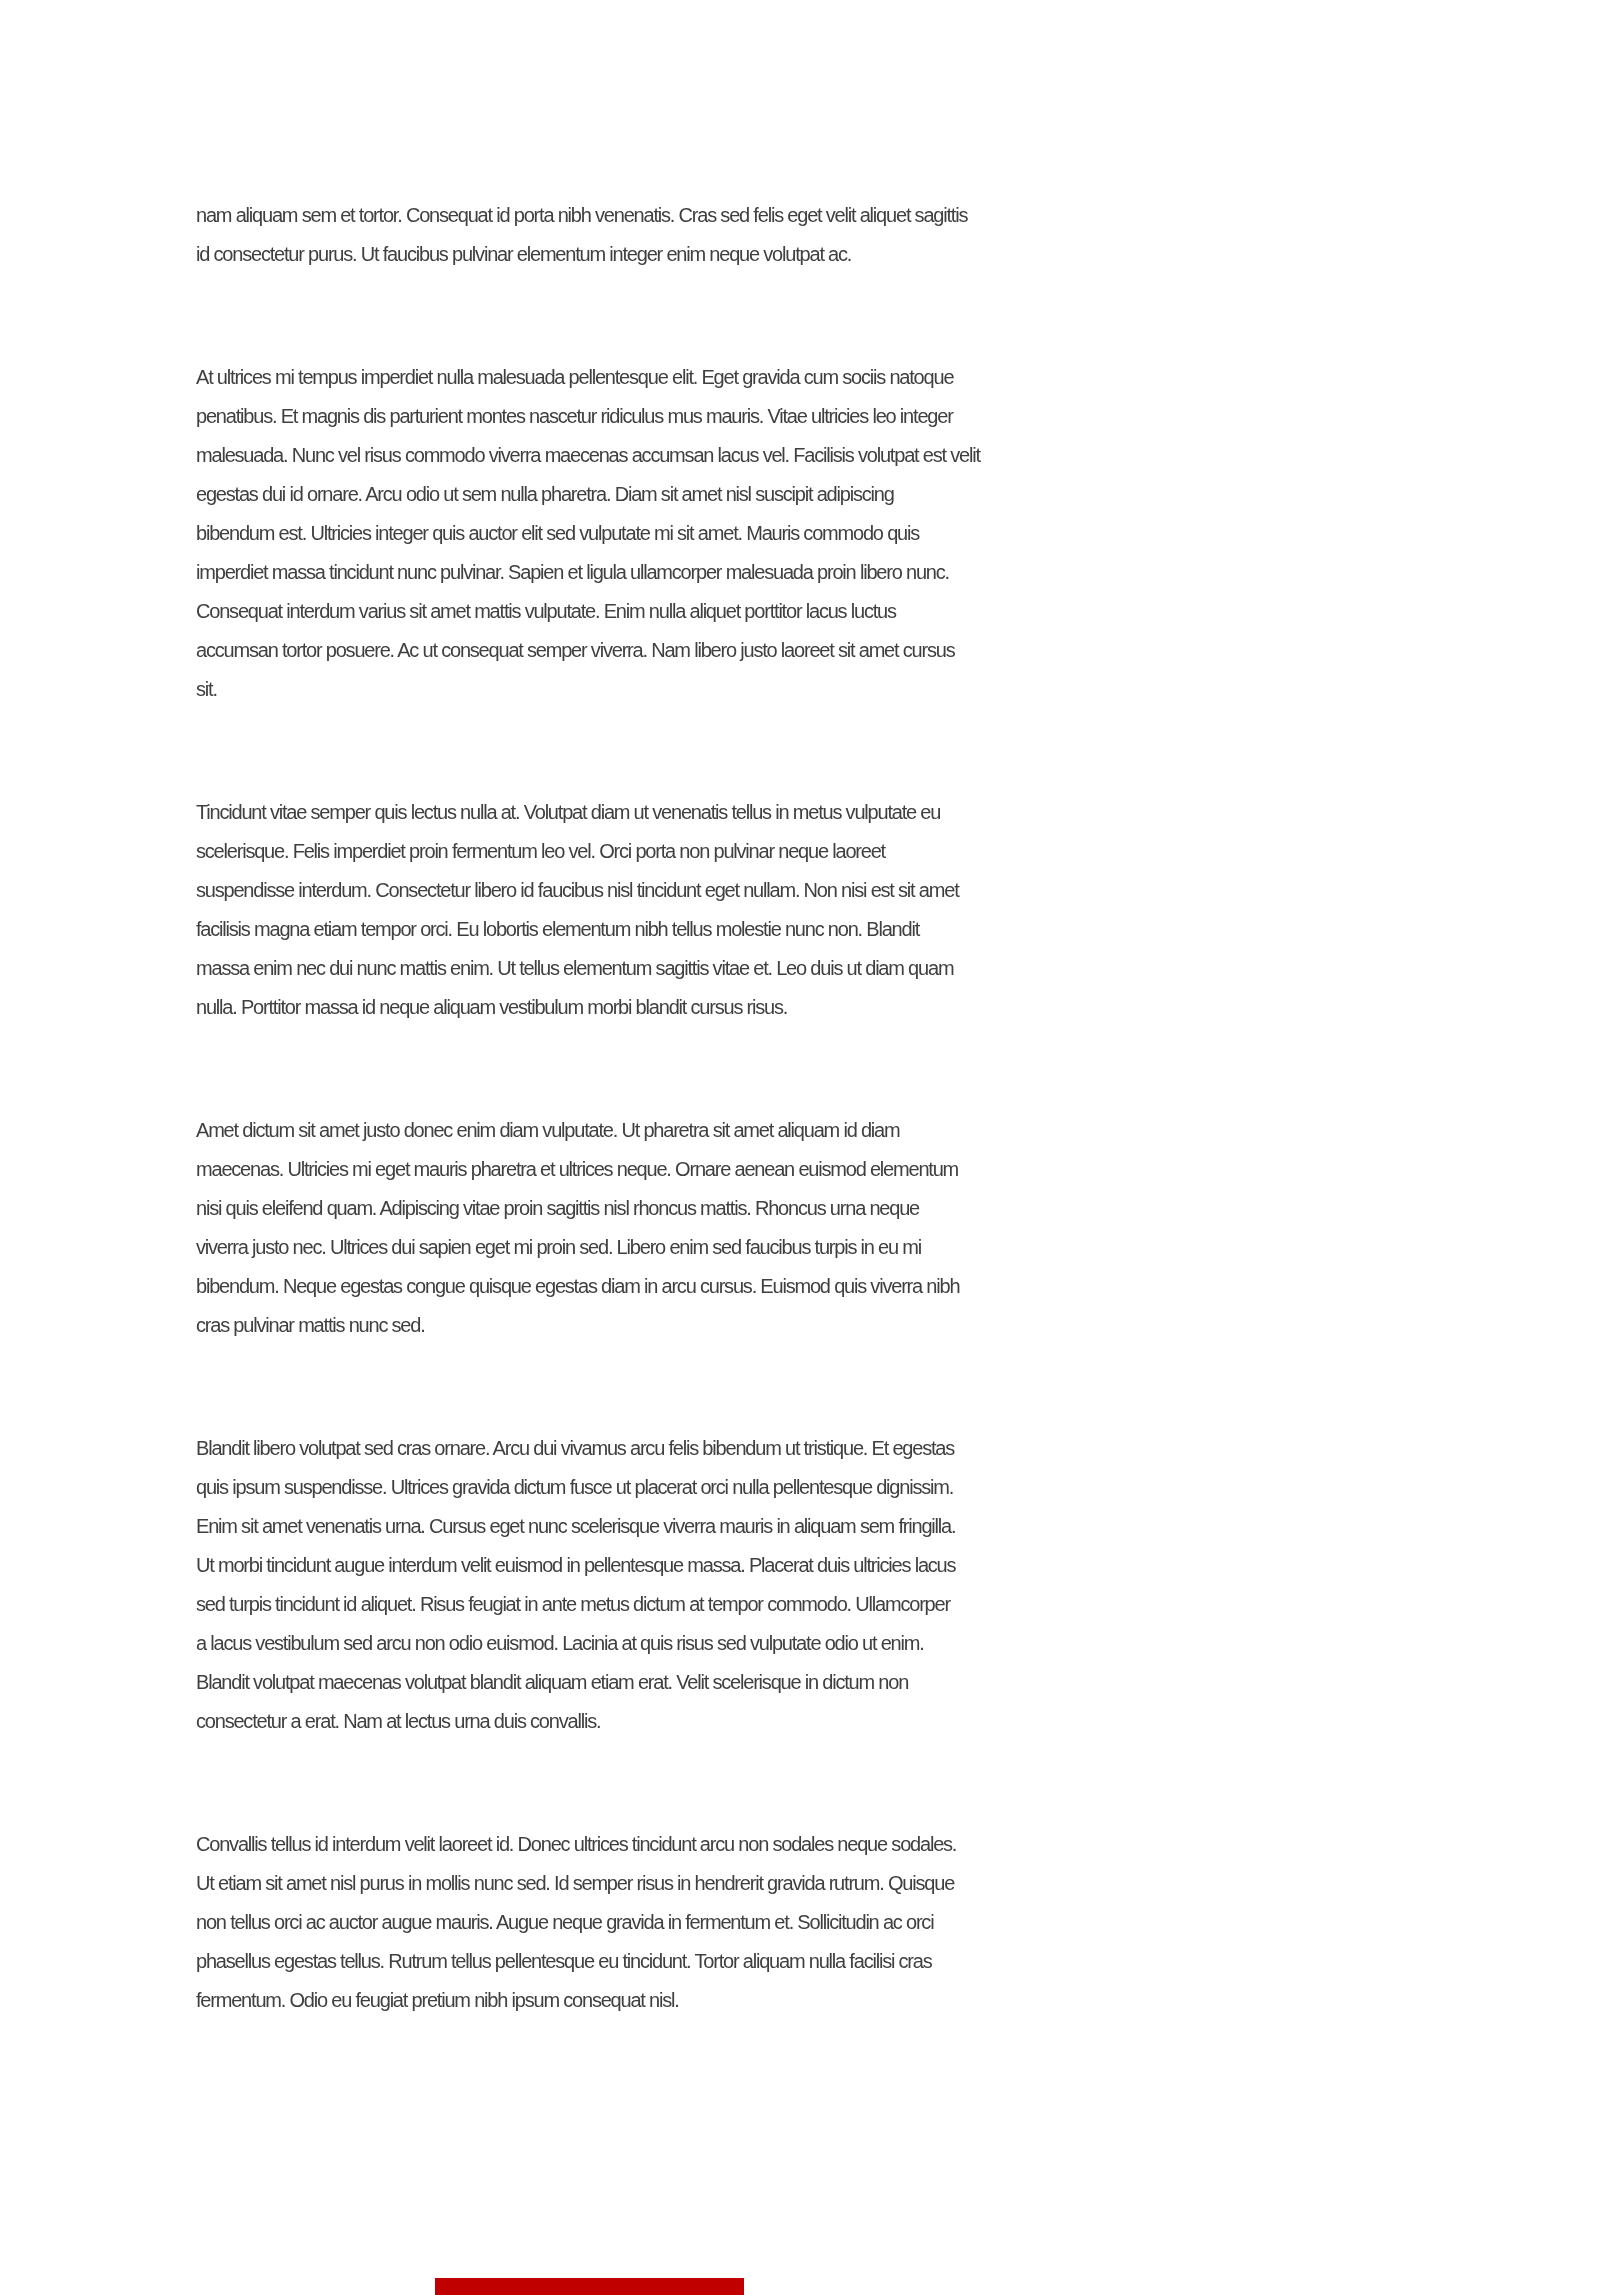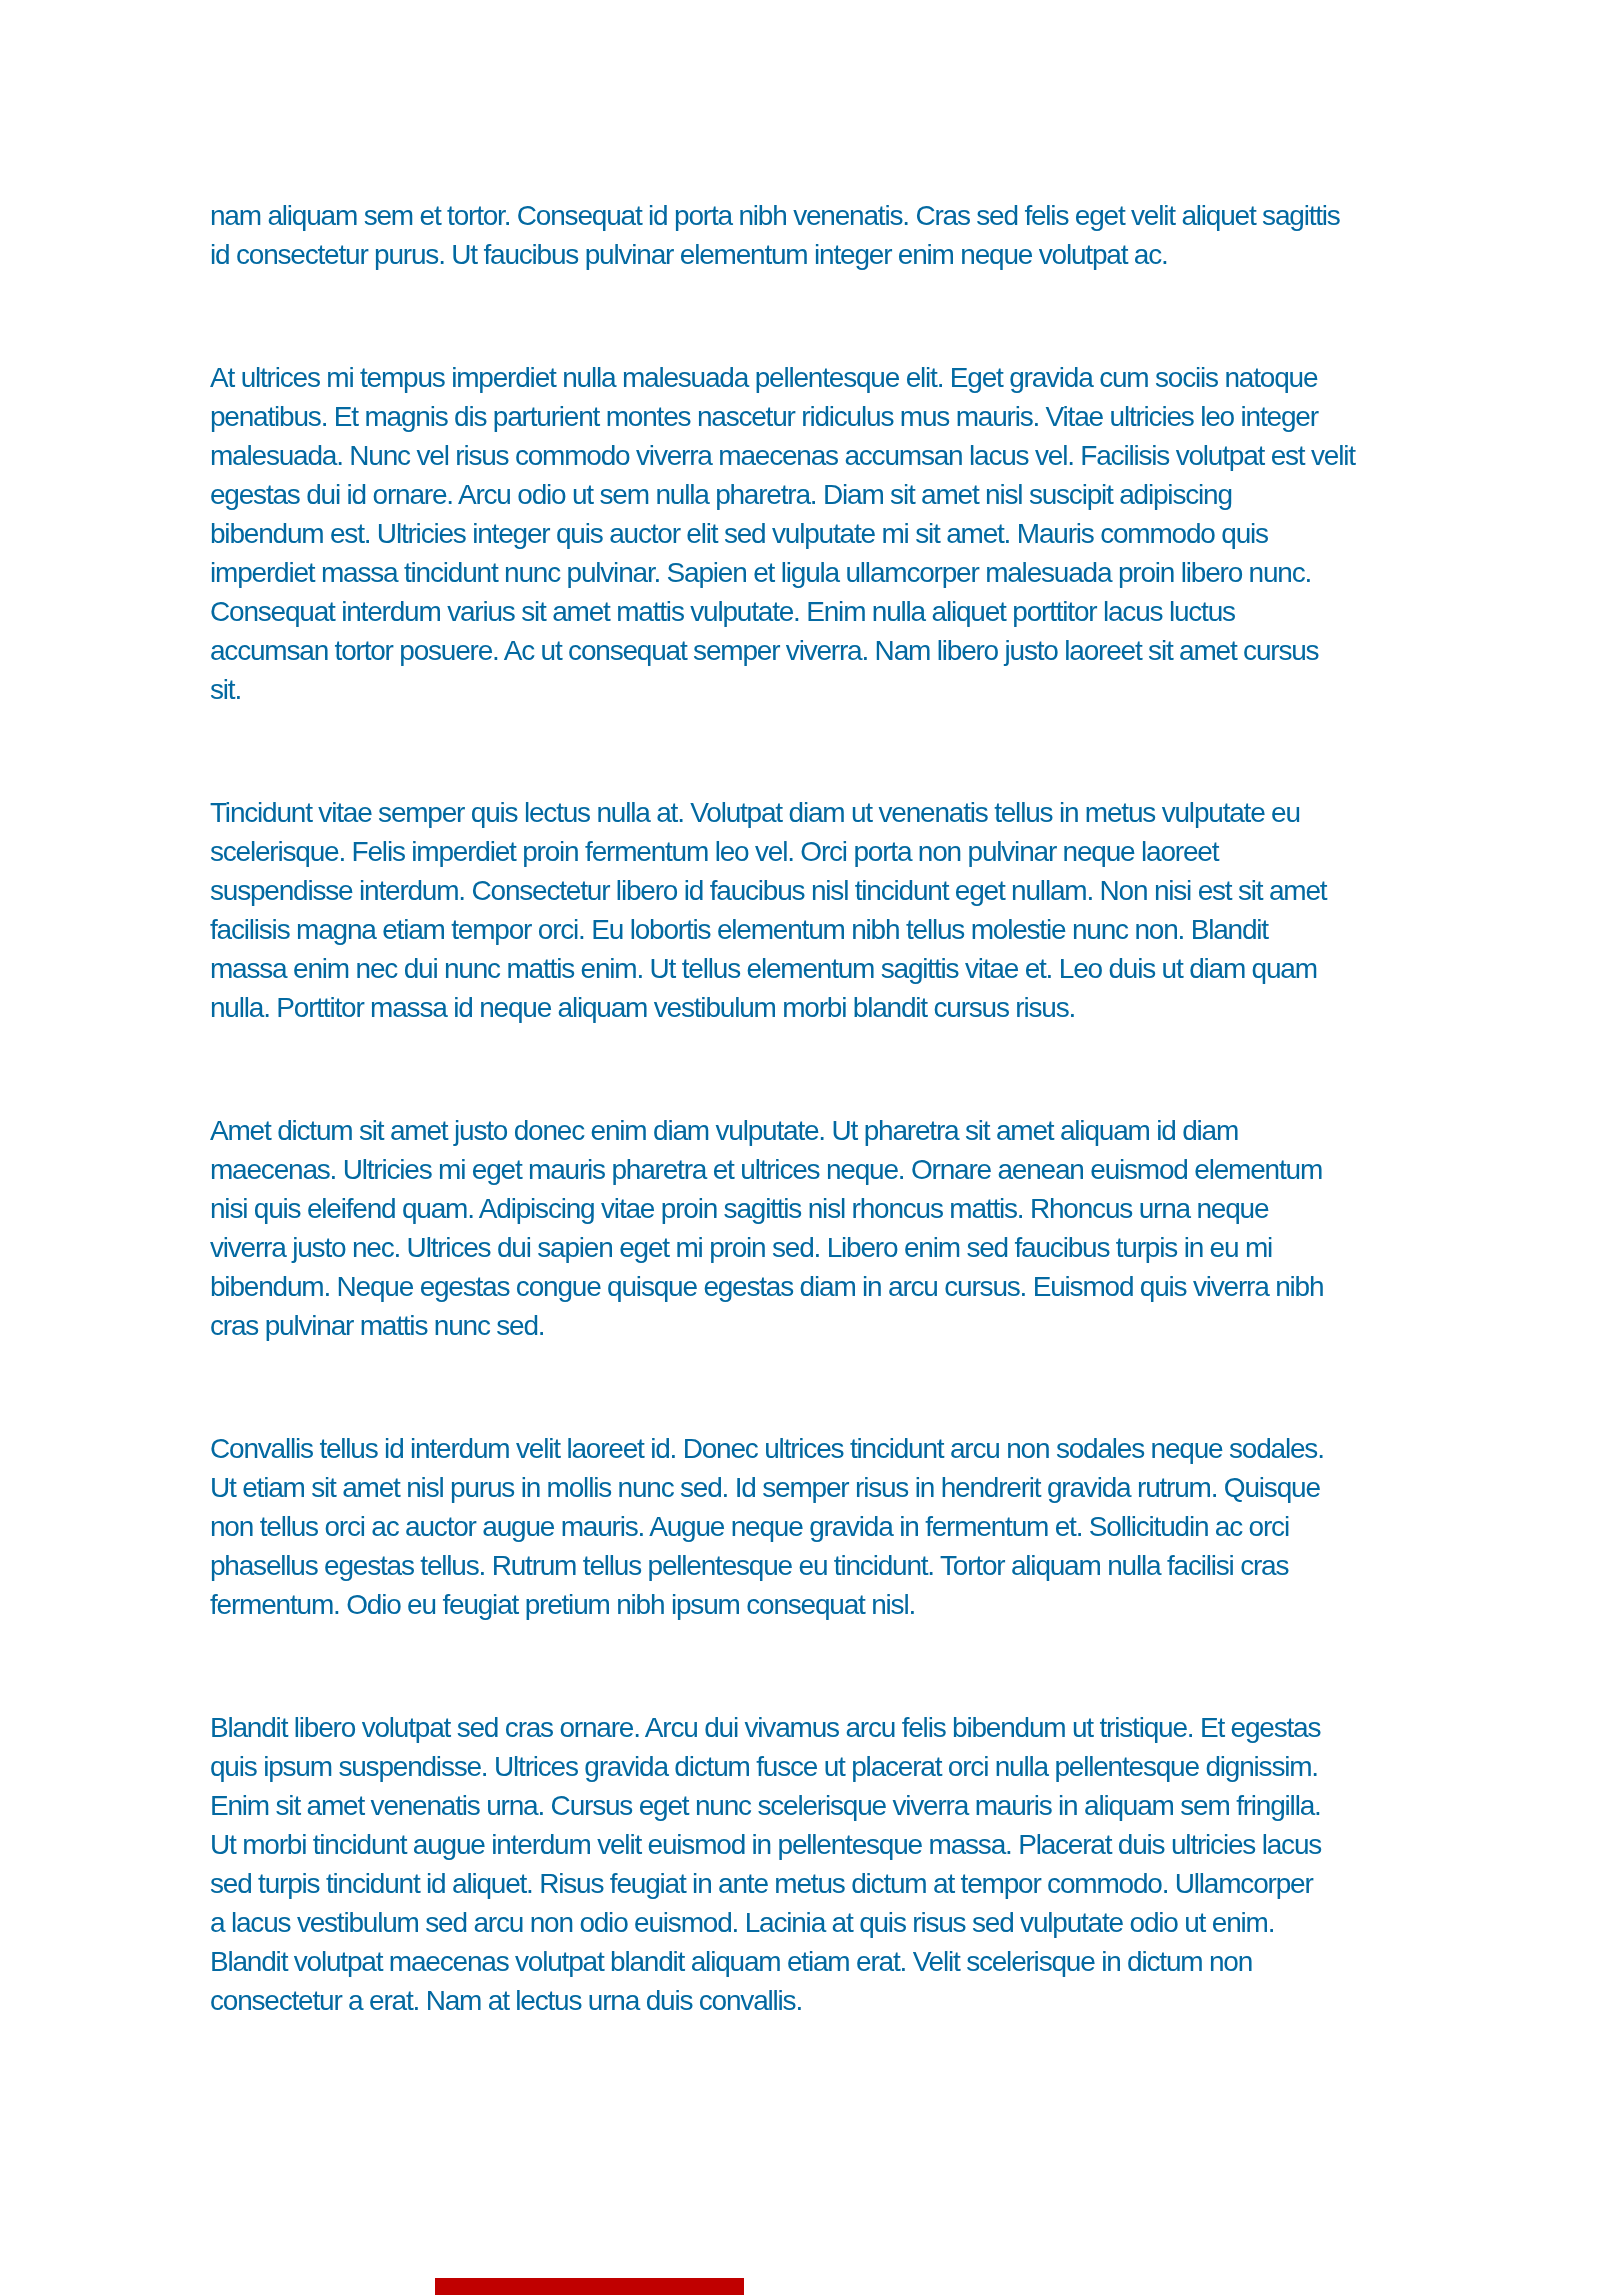--- a/index.html
+++ b/index.html
@@ -15,25 +15,25 @@
     overflow: hidden;
     font-family: "Liberation Sans", sans-serif;
   }
   .text-block {
     position: absolute;
     left: 196px;
     top: 196px;
     width: 1250px;
   }
   .para {
-    margin: 0 0 84px 14px;
-    font-size: 28px;
+    margin: 0 0 84px 0;
+    font-size: 20px;
     line-height: 39px;
     letter-spacing: -1.2px;
-    color: #0369a1;
+    color: #404040;
     white-space: pre-line;
     text-align: left;
   }
   .red-marker {
     position: absolute;
     left: 435px;
     bottom: 0;
     width: 309px;
     height: 17px;
     background: #c00000;
@@ -60,29 +60,29 @@
 suspendisse interdum. Consectetur libero id faucibus nisl tincidunt eget nullam. Non nisi est sit amet
 facilisis magna etiam tempor orci. Eu lobortis elementum nibh tellus molestie nunc non. Blandit
 massa enim nec dui nunc mattis enim. Ut tellus elementum sagittis vitae et. Leo duis ut diam quam
 nulla. Porttitor massa id neque aliquam vestibulum morbi blandit cursus risus.</p>
       <p class="para">Amet dictum sit amet justo donec enim diam vulputate. Ut pharetra sit amet aliquam id diam
 maecenas. Ultricies mi eget mauris pharetra et ultrices neque. Ornare aenean euismod elementum
 nisi quis eleifend quam. Adipiscing vitae proin sagittis nisl rhoncus mattis. Rhoncus urna neque
 viverra justo nec. Ultrices dui sapien eget mi proin sed. Libero enim sed faucibus turpis in eu mi
 bibendum. Neque egestas congue quisque egestas diam in arcu cursus. Euismod quis viverra nibh
 cras pulvinar mattis nunc sed.</p>
-      <p class="para">Convallis tellus id interdum velit laoreet id. Donec ultrices tincidunt arcu non sodales neque sodales.
-Ut etiam sit amet nisl purus in mollis nunc sed. Id semper risus in hendrerit gravida rutrum. Quisque
-non tellus orci ac auctor augue mauris. Augue neque gravida in fermentum et. Sollicitudin ac orci
-phasellus egestas tellus. Rutrum tellus pellentesque eu tincidunt. Tortor aliquam nulla facilisi cras
-fermentum. Odio eu feugiat pretium nibh ipsum consequat nisl.</p>
       <p class="para">Blandit libero volutpat sed cras ornare. Arcu dui vivamus arcu felis bibendum ut tristique. Et egestas
 quis ipsum suspendisse. Ultrices gravida dictum fusce ut placerat orci nulla pellentesque dignissim.
 Enim sit amet venenatis urna. Cursus eget nunc scelerisque viverra mauris in aliquam sem fringilla.
 Ut morbi tincidunt augue interdum velit euismod in pellentesque massa. Placerat duis ultricies lacus
 sed turpis tincidunt id aliquet. Risus feugiat in ante metus dictum at tempor commodo. Ullamcorper
 a lacus vestibulum sed arcu non odio euismod. Lacinia at quis risus sed vulputate odio ut enim.
 Blandit volutpat maecenas volutpat blandit aliquam etiam erat. Velit scelerisque in dictum non
 consectetur a erat. Nam at lectus urna duis convallis.</p>
+      <p class="para">Convallis tellus id interdum velit laoreet id. Donec ultrices tincidunt arcu non sodales neque sodales.
+Ut etiam sit amet nisl purus in mollis nunc sed. Id semper risus in hendrerit gravida rutrum. Quisque
+non tellus orci ac auctor augue mauris. Augue neque gravida in fermentum et. Sollicitudin ac orci
+phasellus egestas tellus. Rutrum tellus pellentesque eu tincidunt. Tortor aliquam nulla facilisi cras
+fermentum. Odio eu feugiat pretium nibh ipsum consequat nisl.</p>
     </div>
   <div class="red-marker" style="background: rgb(192, 0, 0);"></div>
 </div>
 
 
 </body></html>

